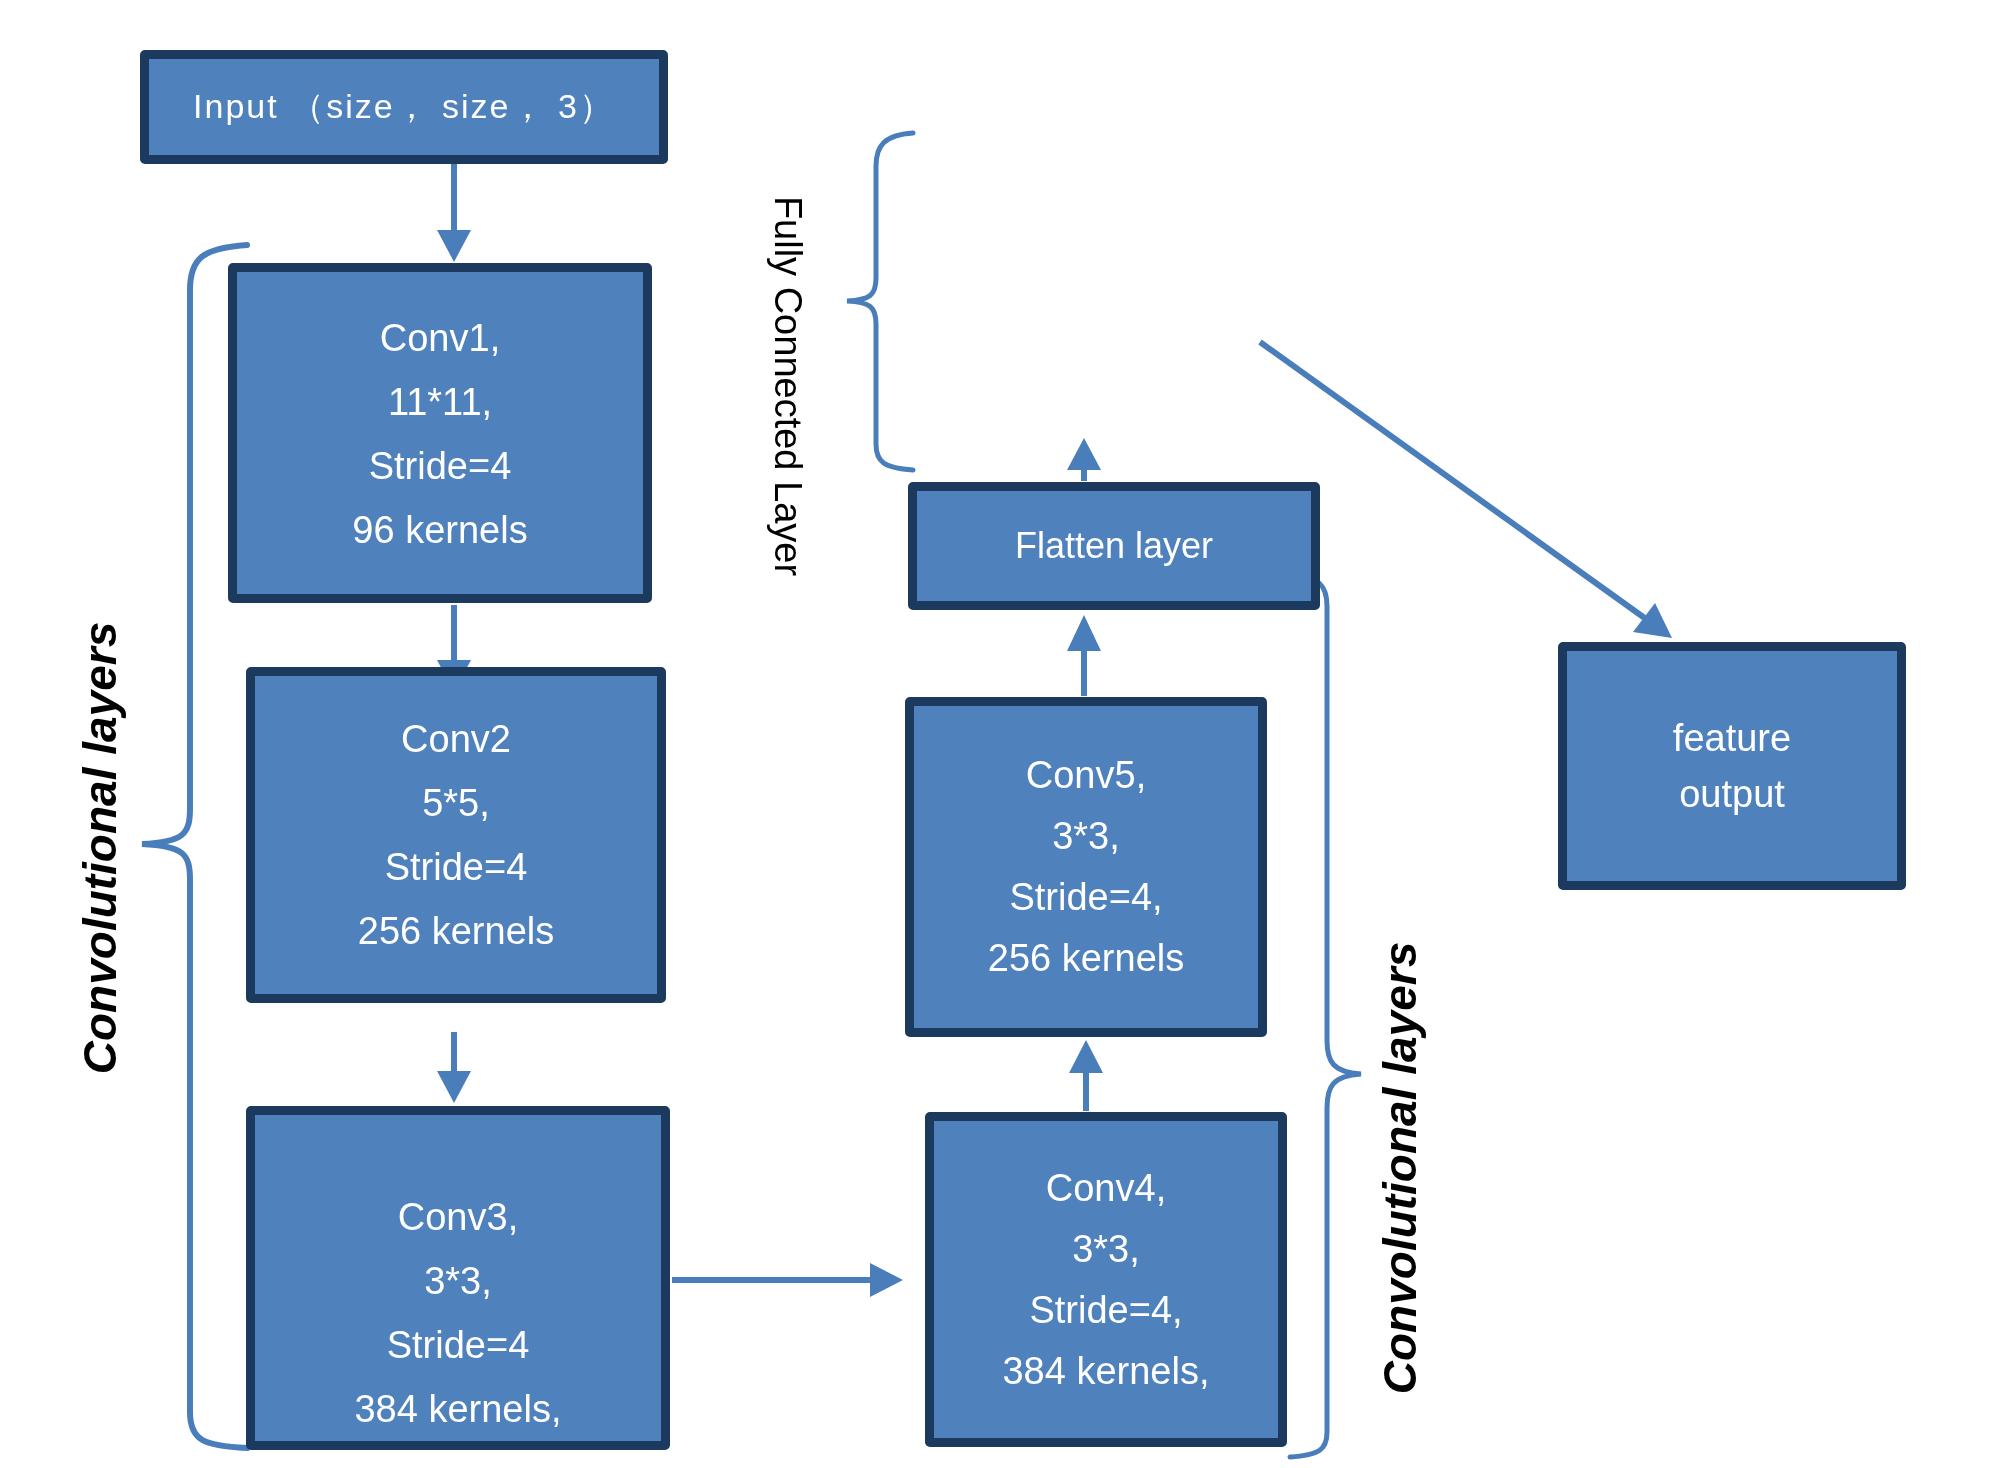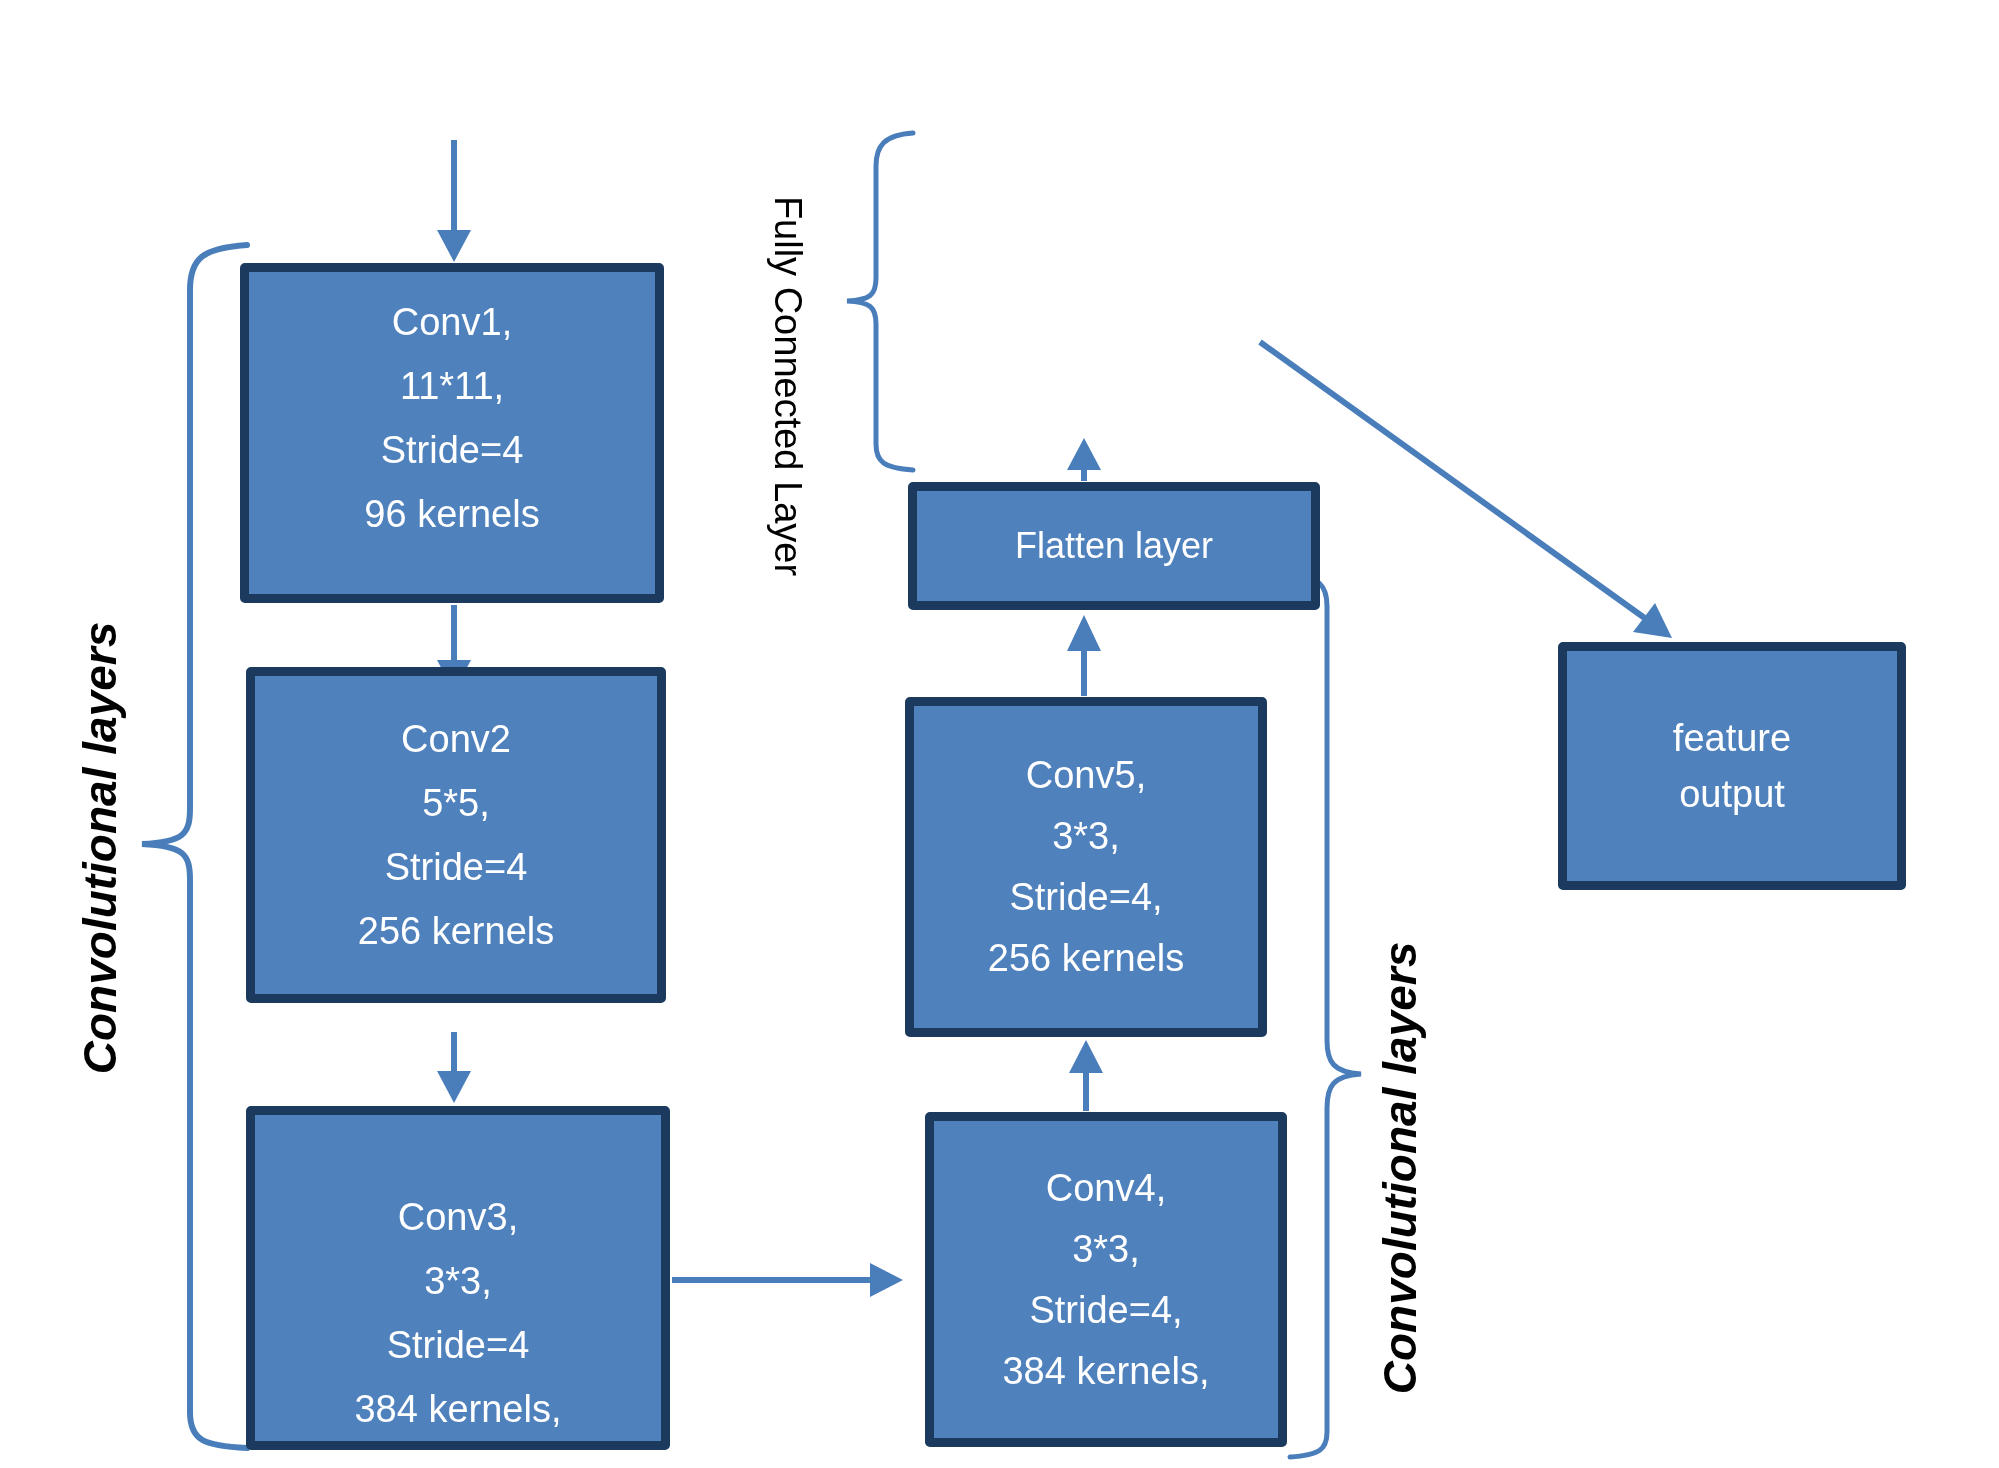--- a/index.html
+++ b/index.html
@@ -5,21 +5,21 @@
   html,body{margin:0;padding:0;background:#ffffff;}
   .canvas{position:relative;width:1999px;height:1468px;background:#ffffff;overflow:hidden;
           font-family:"Liberation Sans", sans-serif;}
   .box{position:absolute;background:#4f81bd;border:9px solid #1c3a5e;border-radius:5px;
        box-sizing:border-box;color:#ffffff;display:flex;flex-direction:column;
        align-items:center;justify-content:center;text-align:center;}
   .box .ln{font-size:38px;line-height:64px;white-space:nowrap;}
   .box .lbl{font-size:36px;white-space:nowrap;}
   #box-input{left:140px;top:50px;width:528px;height:114px;}
   #box-input .lbl{font-size:34px;letter-spacing:2px;}
-  #box-conv1{left:240px;top:263px;width:424px;height:340px;justify-content:flex-start;padding-top:18px;}
+  #box-conv1{left:228px;top:263px;width:424px;height:340px;justify-content:flex-start;padding-top:34px;}
   #box-conv2{left:246px;top:667px;width:420px;height:336px;}
   #box-conv3{left:246px;top:1106px;width:424px;height:344px;justify-content:flex-end;padding-top:34px;}
   #box-conv4{left:905px;top:1112px;width:362px;height:335px;margin-left:20px;}
   #box-conv4 .ln,#box-conv5 .ln{line-height:61px;}
   #box-conv5{left:905px;top:697px;width:362px;height:340px;}
   #box-flatten{left:908px;top:482px;width:412px;height:128px;}
   #box-fcl{left:914px;top:158px;width:348px;height:282px;}
   #box-fcl .ln{line-height:56px;font-size:36px;}
   #box-feature{left:1558px;top:642px;width:348px;height:248px;}
   #box-feature .ln{line-height:56px;font-size:38px;}
@@ -84,20 +84,23 @@
     <path d="M247,245 C203,248 190,258 190,290 L190,808 C190,834 184,842 142,844
              C184,846 190,854 190,880 L190,1412 C190,1440 203,1446 247,1448" fill="none" stroke="#4a7ebb" stroke-width="6" stroke-linecap="round"></path>
 
     <path d="M913,133 C884,135 876,146 876,166 L876,278 C876,295 870,300 847,301
              C870,302 876,307 876,324 L876,444 C876,462 884,468 913,470" fill="none" stroke="#4a7ebb" stroke-width="5" stroke-linecap="round"></path>
 
     <path d="M1290,574 C1319,576 1327,586 1327,606 L1327,1040 C1327,1062 1333,1072 1361,1074
              C1333,1076 1327,1086 1327,1108 L1327,1432 C1327,1450 1319,1455 1290,1457" fill="none" stroke="#4a7ebb" stroke-width="5" stroke-linecap="round"></path>
   </svg>
 
+  <div class="box" id="box-input">
+    <div class="lbl">Input （size， size， 3）</div>
+  </div>
 
   <div class="box" id="box-conv1">
     <div class="ln">Conv1,</div>
     <div class="ln">11*11,</div>
     <div class="ln">Stride=4</div>
     <div class="ln">96 kernels</div>
   </div>
 
   <div class="box" id="box-conv2">
     <div class="ln">Conv2</div>

